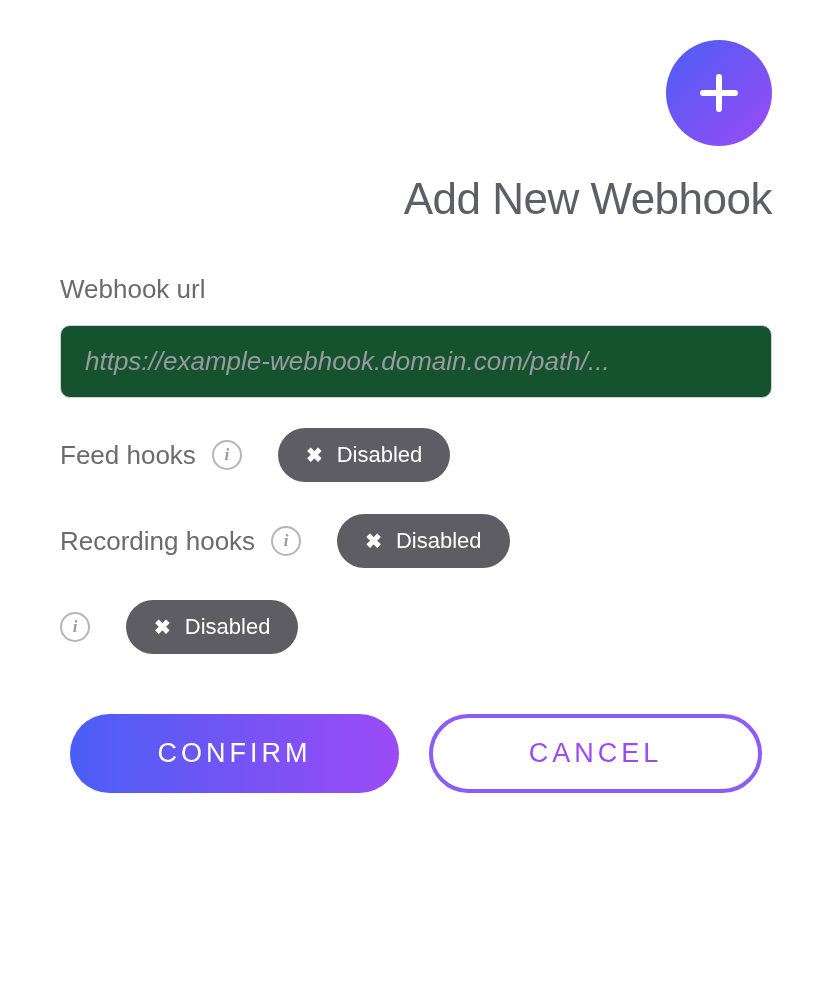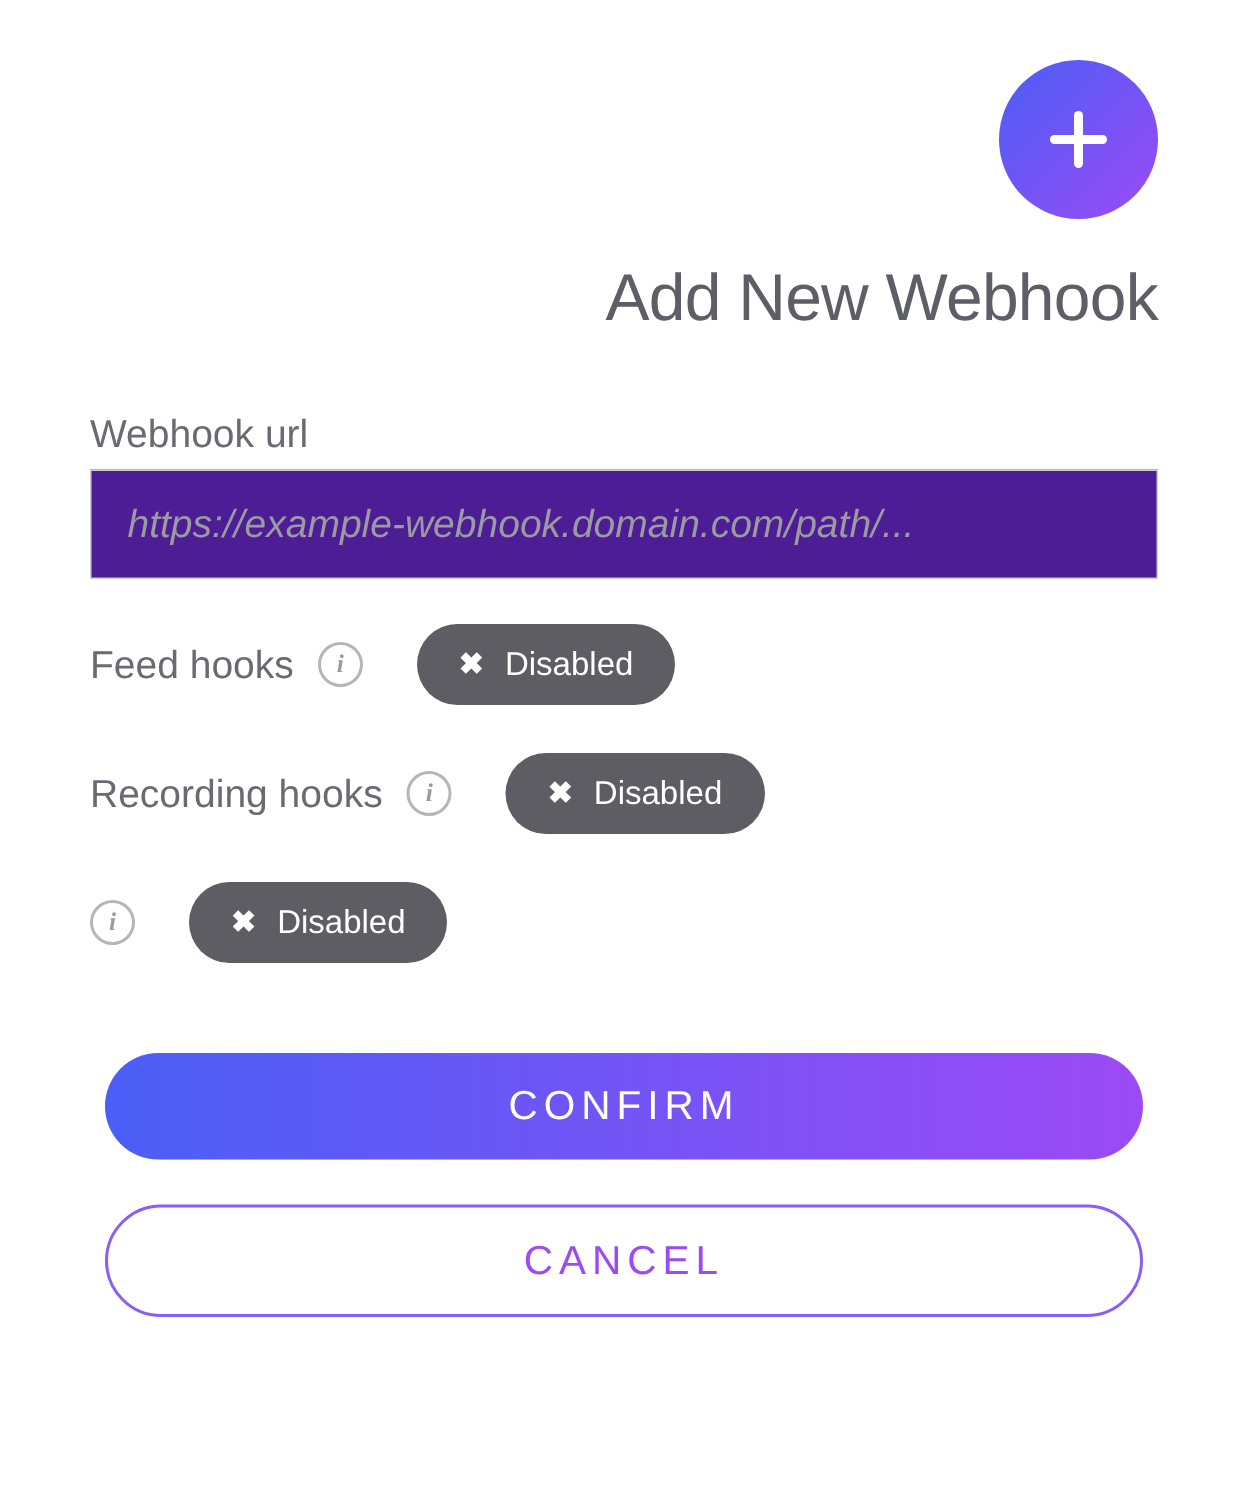--- a/index.html
+++ b/index.html
@@ -44,34 +44,34 @@
       color: #5e5e66;
       letter-spacing: -0.5px;
     }
     .form-section {
       margin-bottom: 30px;
     }
     .label {
       font-size: 26px;
       color: #6a6a72;
       font-weight: 400;
-      margin-bottom: 8px;
+      margin-bottom: 20px;
       display: block;
     }
     .url-input {
       width: 100%;
       padding: 20px 24px;
       font-size: 26px;
       font-style: italic;
       color: #9a9aa0;
       border: 1px solid #cfcfd4;
-      border-radius: 0;
+      border-radius: 10px;
       outline: none;
       font-family: inherit;
-      background: #4c1d95;
+      background: #14532d;
     }
     .url-input::placeholder {
       color: #9a9aa0;
     }
     .hook-row {
       display: flex;
       align-items: center;
       margin-bottom: 32px;
       text-align: right;
     }
@@ -114,21 +114,21 @@
       margin-left: 36px;
     }
     .x-icon {
       font-size: 20px;
       font-weight: bold;
       line-height: 1;
     }
     .buttons {
       margin-top: 60px;
       display: flex;
-      flex-direction: column;
+      flex-direction: row;
       gap: 30px;
       padding: 0 10px;
     }
     .btn {
       width: 100%;
       padding: 20px 0;
       font-size: 27px;
       font-weight: 500;
       letter-spacing: 4px;
       border-radius: 50px;
@@ -136,21 +136,21 @@
       border: none;
       font-family: inherit;
     }
     .btn-confirm {
       background: linear-gradient(90deg, #4a5ff5 0%, #9c4af5 100%);
       color: #ffffff;
     }
     .btn-cancel {
       background: #ffffff;
       color: #9c4af5;
-      border: 2px solid #8b5cf6;
+      border: 4px solid #8b5cf6;
     }
   </style>
 </head>
 <body>
 
 <div class="header">
   <div class="icon-circle">
     <svg class="plus-icon" viewBox="0 0 48 48">
       <line x1="24" y1="8" x2="24" y2="40"></line>
       <line x1="8" y1="24" x2="40" y2="24"></line>

